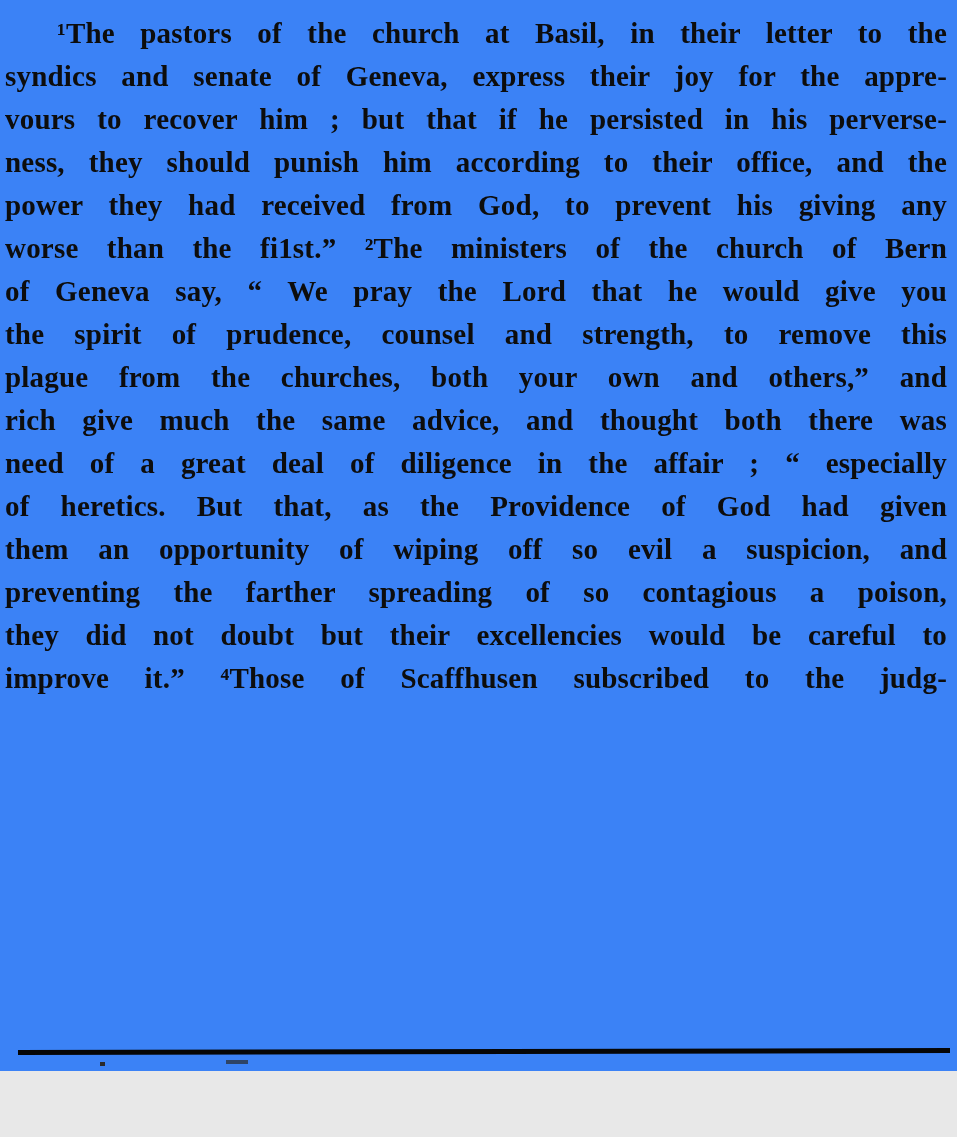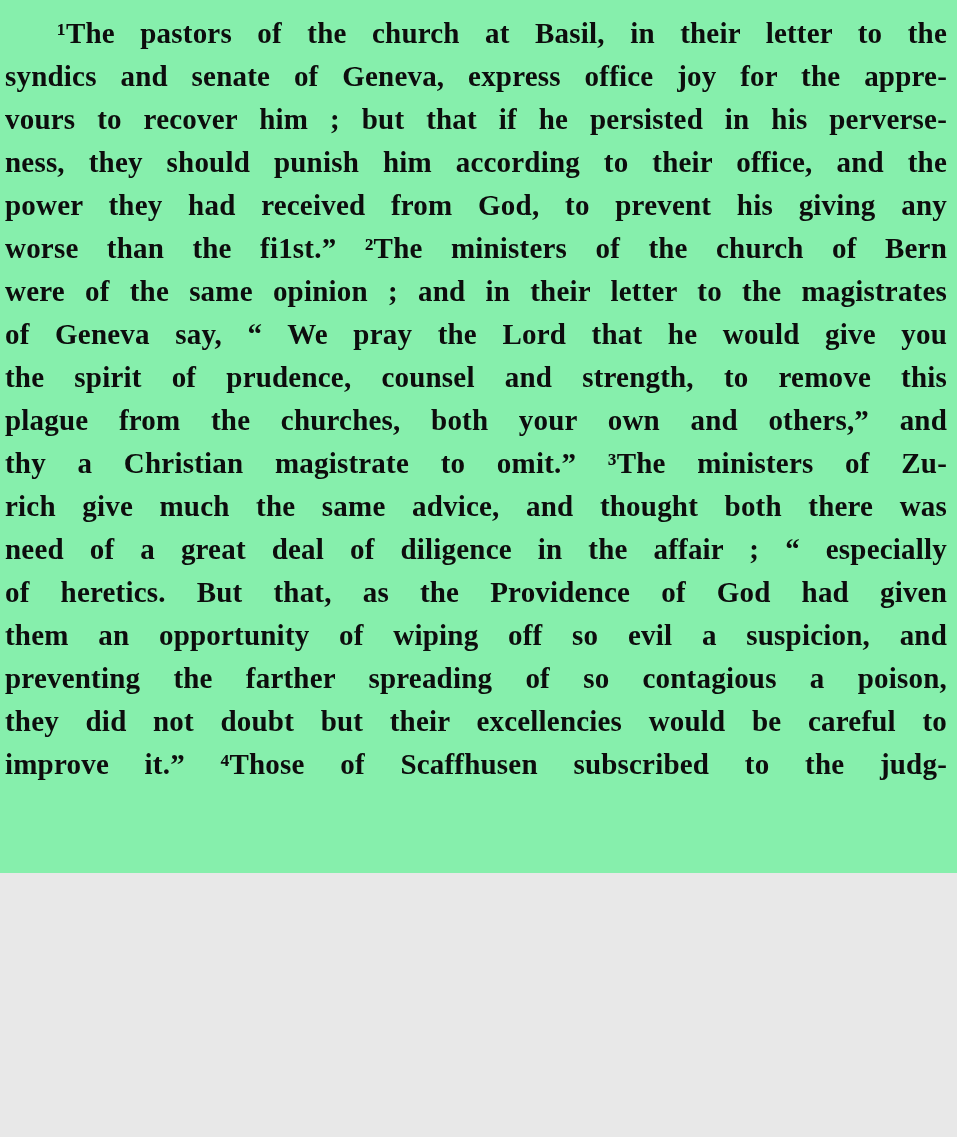--- a/index.html
+++ b/index.html
@@ -3,23 +3,23 @@
 <meta charset="utf-8">
 <style>
   html, body {
     margin: 0;
     padding: 0;
     background: #e8e8e8;
   }
   .page {
     position: relative;
     width: 957px;
-    height: 873px;
+    height: 1071px;
     margin: 0 auto;
-    background: #86efac;
+    background: #3b82f6;
     color: #0d0d0d;
     font-family: "Liberation Serif", "DejaVu Serif", serif;
     overflow: hidden;
   }
   .text-block {
     position: absolute;
     top: 12px;
     left: 5px;
     right: 10px;
   }
@@ -69,30 +69,28 @@
     font-weight: bold;
     color: #101010;
   }
 </style>
 </head>
 <body>
 
 <div class="page">
   <div class="text-block">
       <div class="text-line first">¹The pastors of the church at Basil, in their letter to the</div>
-      <div class="text-line">syndics and senate of Geneva, express office joy for the appre-</div>
+      <div class="text-line">syndics and senate of Geneva, express their joy for the appre-</div>
       <div class="text-line">vours to recover him ; but that if he persisted in his perverse-</div>
       <div class="text-line">ness, they should punish him according to their office, and the</div>
       <div class="text-line">power they had received from God, to prevent his giving any</div>
       <div class="text-line">worse than the fi1st.”  ²The ministers of the church of Bern</div>
-      <div class="text-line">were of the same opinion ; and in their letter to the magistrates</div>
       <div class="text-line">of Geneva say, “ We pray the Lord that he would give you</div>
       <div class="text-line">the spirit of prudence, counsel and strength, to remove this</div>
       <div class="text-line">plague from the churches, both your own and others,” and</div>
-      <div class="text-line">thy a Christian magistrate to omit.”  ³The ministers of Zu-</div>
       <div class="text-line">rich give much the same advice, and thought both there was</div>
       <div class="text-line">need of a great deal of diligence in the affair ; “ especially</div>
       <div class="text-line">of heretics.  But that, as the Providence of God had given</div>
       <div class="text-line">them an opportunity of wiping off so evil a suspicion, and</div>
       <div class="text-line">preventing the farther spreading of so contagious a poison,</div>
       <div class="text-line">they did not doubt but their excellencies would be careful to</div>
       <div class="text-line">improve it.”  ⁴Those of Scaffhusen subscribed to the judg-</div>
     </div>
   <div class="footnote-divider"></div>
   <div class="ink-speck speck-a"></div>

